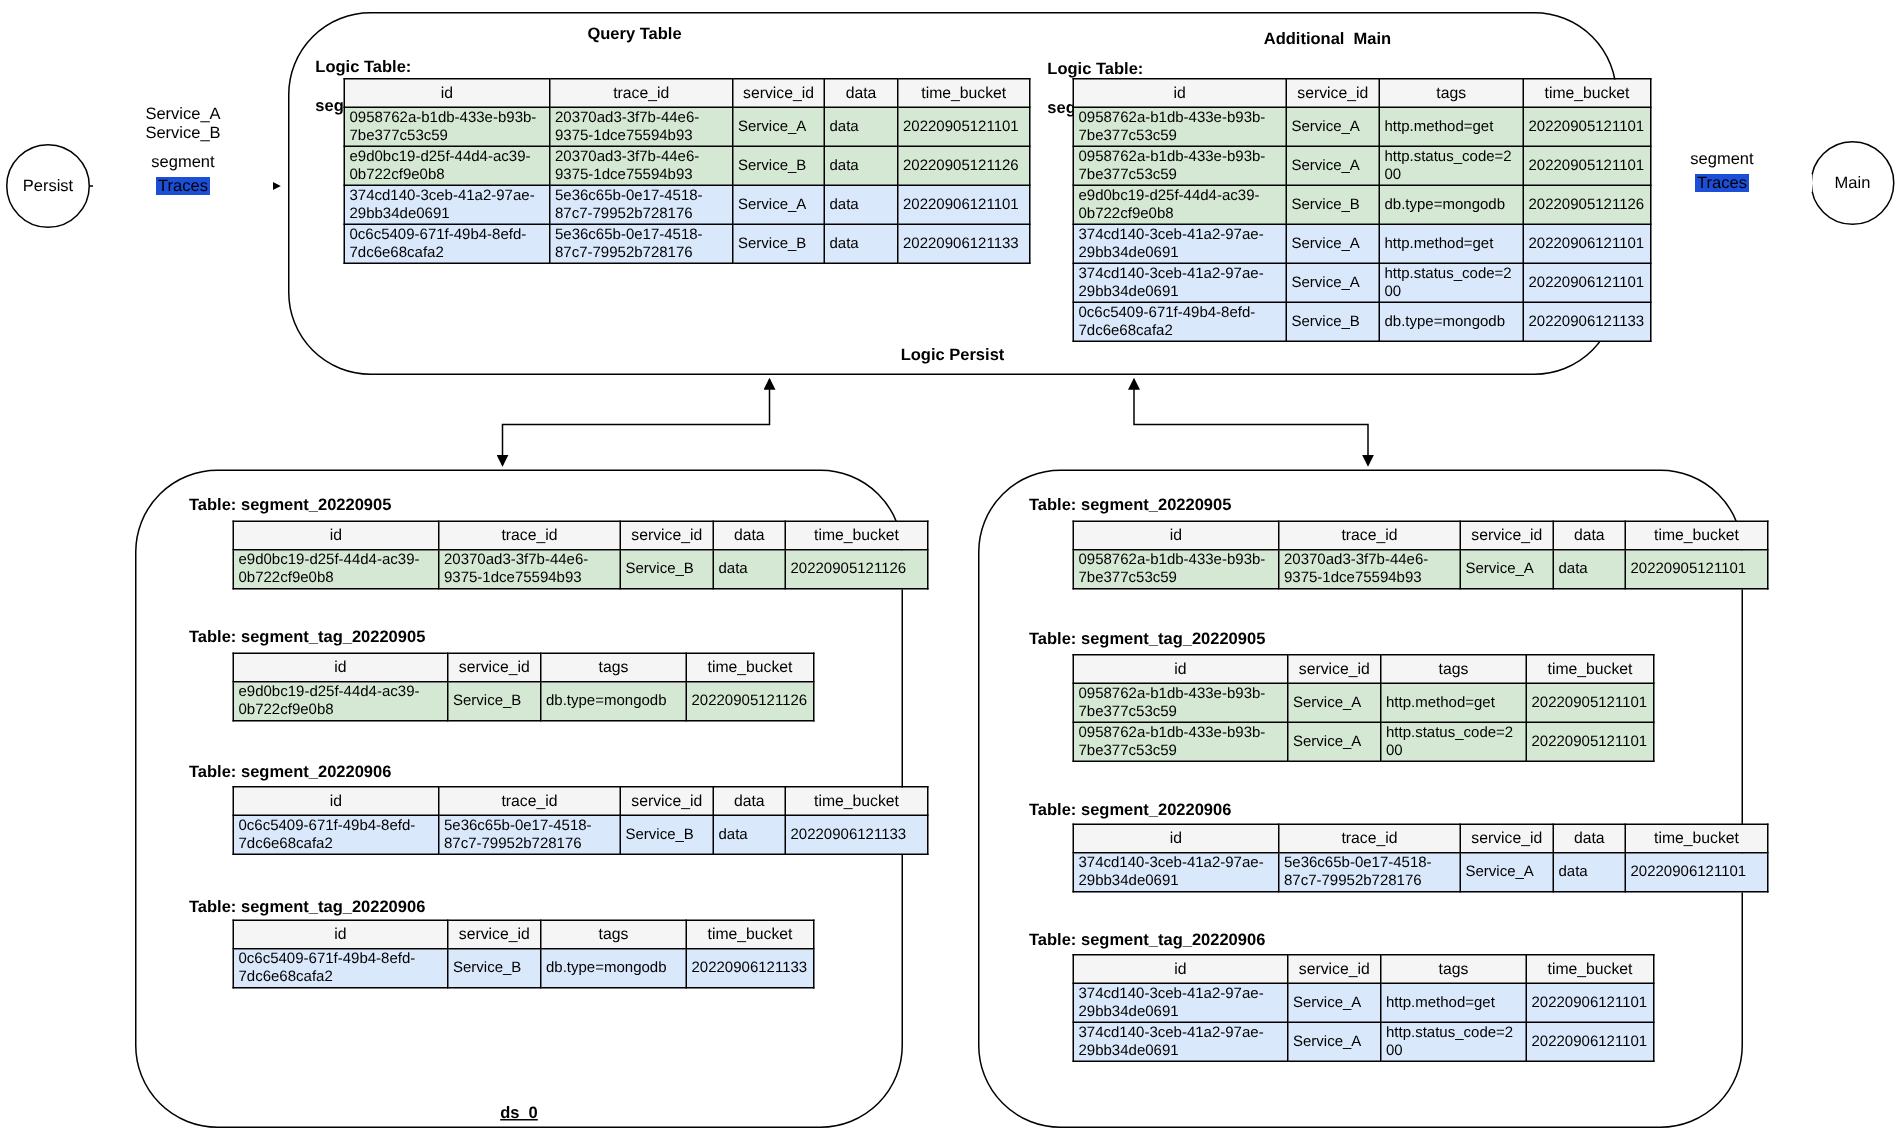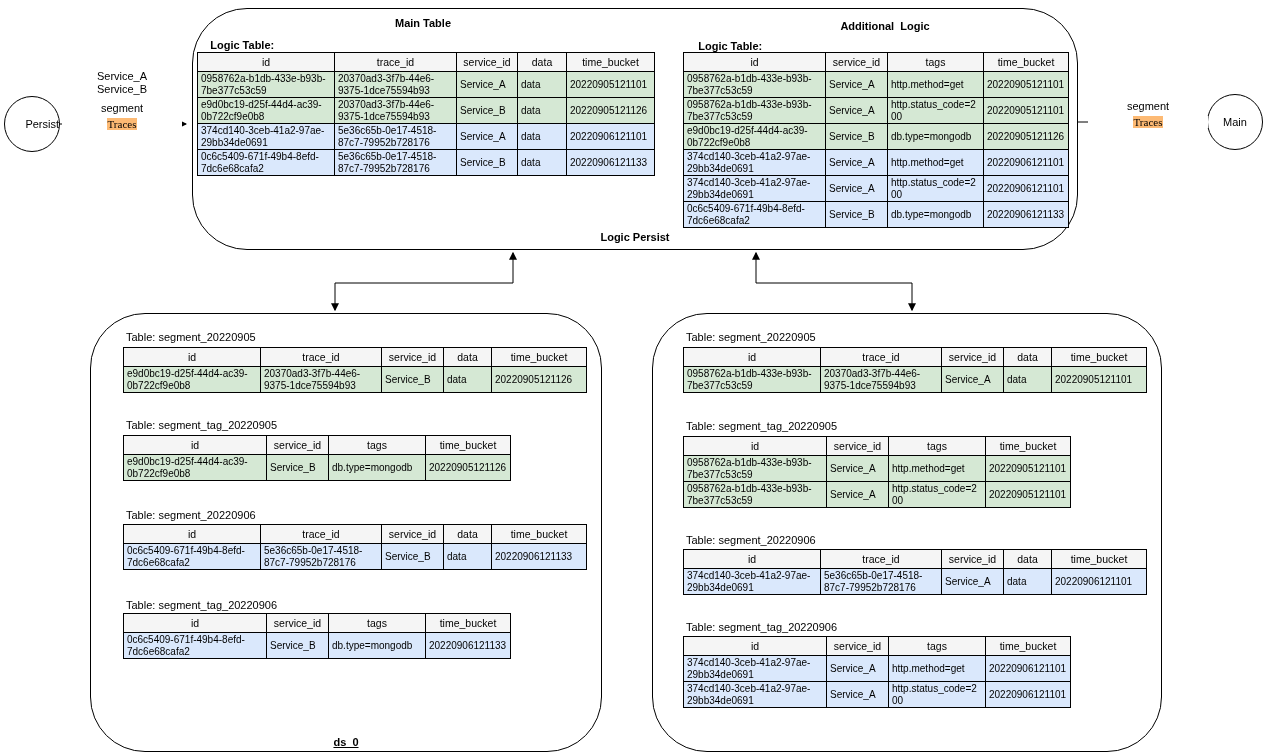--- a/index.html
+++ b/index.html
@@ -6,27 +6,27 @@
   #canvas {
     position:relative; width:1266px; height:756px;
     font-family:"Liberation Sans", sans-serif; color:#000;
     overflow:hidden; background:#fff;
   }
   .rbox { position:absolute; border:1px solid #000; border-radius:55px; background:#fff; box-sizing:border-box; }
   .circle { position:absolute; width:56px; height:56px; border:1px solid #000; border-radius:50%;
             display:flex; align-items:center; justify-content:center; font-size:11px; background:#fff; box-sizing:border-box; }
   .title { position:absolute; font-weight:bold; font-size:11px; text-align:center; white-space:pre; }
   .ltitle { position:absolute; font-weight:bold; font-size:11px; line-height:13px; white-space:pre; }
-  .ttitle { position:absolute; font-weight:normal; font-size:11px; white-space:nowrap; }
+  .ttitle { position:absolute; font-weight:bold; font-size:11px; white-space:nowrap; }
   .boxlabel { position:absolute; font-weight:bold; font-size:11px; text-align:center; }
   .alabel { position:absolute; font-size:11px; text-align:center; width:120px; line-height:12px; }
   .online { background:#fff; }
-  .online span { background:#fdba74; padding:0 1px;font-family:Liberation Serif, serif; }
+  .online span { background:#1d4ed8; padding:0 1px; }
   .tblwrap { position:absolute; }
-  table.dtab { border-collapse:collapse; table-layout:fixed; width:100%; }
+  table.dtab { border-collapse:collapse; table-layout:fixed; width:100%;margin-left:32px; }
   table.dtab th { background:#f5f5f5; border:1px solid #000; font-weight:normal; font-size:10.5px;
                   height:16px; padding:1px 2px; text-align:center; }
   table.dtab td { border:1px solid #000; font-size:10px; line-height:11.5px; padding:1px 3px;
                   overflow-wrap:break-word; word-wrap:break-word; vertical-align:middle; }
   tr.green td { background:#d5e8d4; }
   tr.blue td  { background:#dae8fc; }
   svg.lines { position:absolute; left:0; top:0; pointer-events:none; }
 </style>
 </head>
 <body>
@@ -38,41 +38,41 @@
       <marker id="ah" viewBox="0 0 10 10" refX="8.5" refY="5" markerWidth="8" markerHeight="8" orient="auto-start-reverse">
         <path d="M0,0 L10,5 L0,10 z" fill="#000"></path>
       </marker>
     </defs>
     <path d="M60,124 H186" stroke="#000" stroke-width="1" fill="none" marker-end="url(#ah)"></path>
     <path d="M1078,122 H1201" stroke="#000" stroke-width="1" fill="none" marker-end="url(#ah)"></path>
     <path d="M513,253 V283 H335 V310" stroke="#000" stroke-width="1" fill="none" marker-start="url(#ah)" marker-end="url(#ah)"></path>
     <path d="M756,253 V283 H912 V310" stroke="#000" stroke-width="1" fill="none" marker-start="url(#ah)" marker-end="url(#ah)"></path>
   </svg>
 
-  <div class="circle" style="left:4px; top:96px;justify-content:flex-end;">
+  <div class="circle" style="left:4px; top:96px;">
     <span>Persist</span>
   </div>
   <div class="alabel" style="left:62px; top:70px;">Service_A</div>
   <div class="alabel" style="left:62px; top:83px;">Service_B</div>
   <div class="alabel" style="left:62px; top:102px;">segment</div>
   <div class="alabel online" style="left:62px; top:118px;">
     <span>Traces</span>
   </div>
 
   <div class="circle" style="left:1207px; top:94px;">
     <span>Main</span>
   </div>
   <div class="alabel" style="left:1088px; top:100px;">segment</div>
   <div class="alabel online" style="left:1088px; top:116px;">
     <span>Traces</span>
   </div>
 
   <div class="rbox" style="left:192px; top:8px; width:886px; height:242px;"></div>
 
-  <div class="title" style="left:323px; top:17px; width:200px;">Main Table</div>
+  <div class="title" style="left:323px; top:17px; width:200px;">Query Table</div>
   <div class="ltitle" style="left:198px; top:26px;">
     <span>Logic Table:</span><br>
     <span>segment</span>
   </div>
   <div class="tblwrap" style="left:197px; top:52px; width:457px;">
       <table class="dtab">
         <colgroup>
           <col style="width: 137px;">
           <col style="width: 122px;">
           <col style="width: 61px;">
@@ -114,21 +114,21 @@
             <td>0c6c5409-671f-49b4-8efd-7dc6e68cafa2</td>
             <td>5e36c65b-0e17-4518-87c7-79952b728176</td>
             <td>Service_B</td>
             <td>data</td>
             <td>20220906121133</td>
           </tr>
         </tbody>
       </table>
     </div>
 
-  <div class="title" style="left:785px; top:20px; width:200px;">Additional  Logic</div>
+  <div class="title" style="left:785px; top:20px; width:200px;">Additional  Main</div>
   <div class="ltitle" style="left:686px; top:27px;">
     <span>Logic Table:</span><br>
     <span>segment_tag</span>
   </div>
   <div class="tblwrap" style="left:683px; top:52px; width:385px;">
       <table class="dtab">
         <colgroup>
           <col style="width: 142px;">
           <col style="width: 62px;">
           <col style="width: 96px;">

